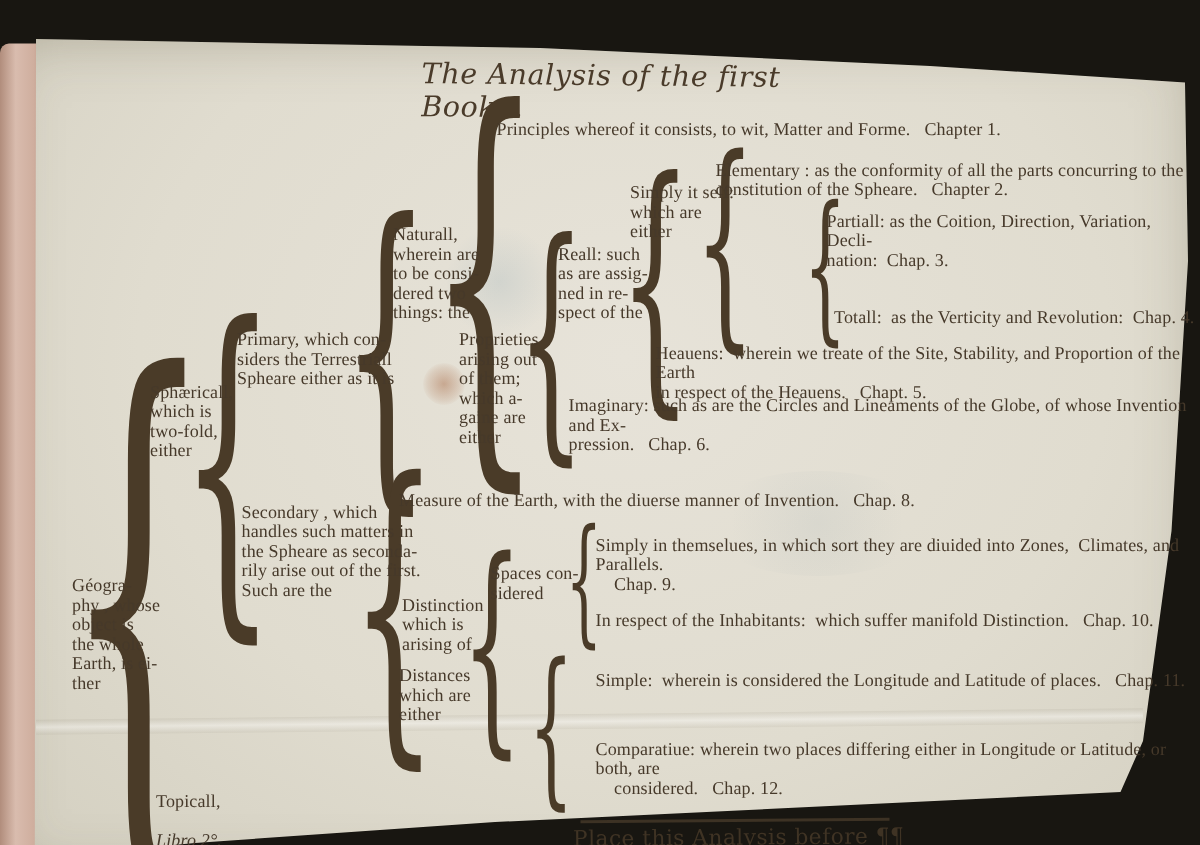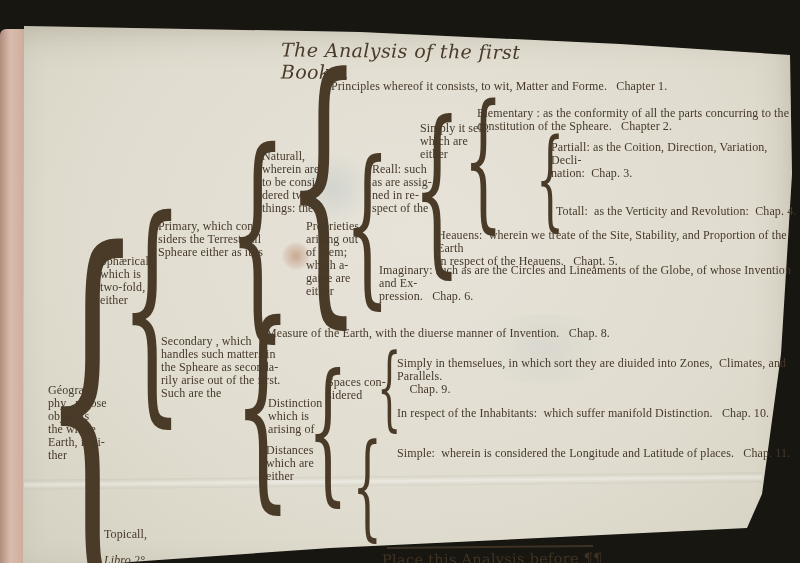--- a/index.html
+++ b/index.html
@@ -144,16 +144,18 @@
 arising of</div>
   <div class="node" style="left:327px;top:352px">Spaces con-
 sidered</div>
   <div class="node" style="left:397px;top:333px">Simply in themselues, in which sort they are diuided into Zones,&nbsp; Climates, and Parallels.
 &nbsp;&nbsp;&nbsp;&nbsp;Chap. 9.</div>
   <div class="node" style="left:397px;top:383px">In respect of the Inhabitants:&nbsp; which suffer manifold Distinction.&nbsp;&nbsp;&nbsp;Chap. 10.</div>
   <div class="node" style="left:266px;top:420px">Distances
 which are
 either</div>
   <div class="node" style="left:397px;top:423px">Simple:&nbsp; wherein is considered the Longitude and Latitude of places.&nbsp;&nbsp;&nbsp;Chap. 11.</div>
+  <div class="node" style="left:397px;top:469px">Comparatiue: wherein two places differing either in Longitude or Latitude, or both, are
+&nbsp;&nbsp;&nbsp;&nbsp;considered.&nbsp;&nbsp;&nbsp;Chap. 12.</div>
 
   <div id="footer-rule"></div>
   <div id="footer-note">Place this Analysis before ¶¶</div>
 </div>
 
 </body></html>

